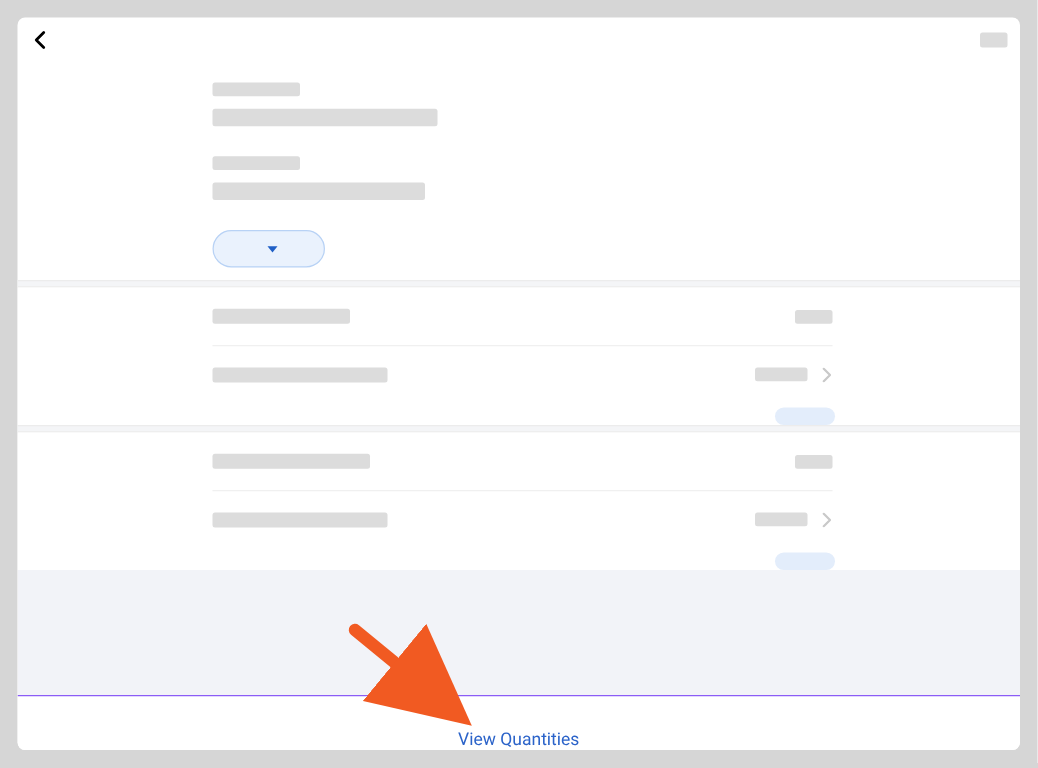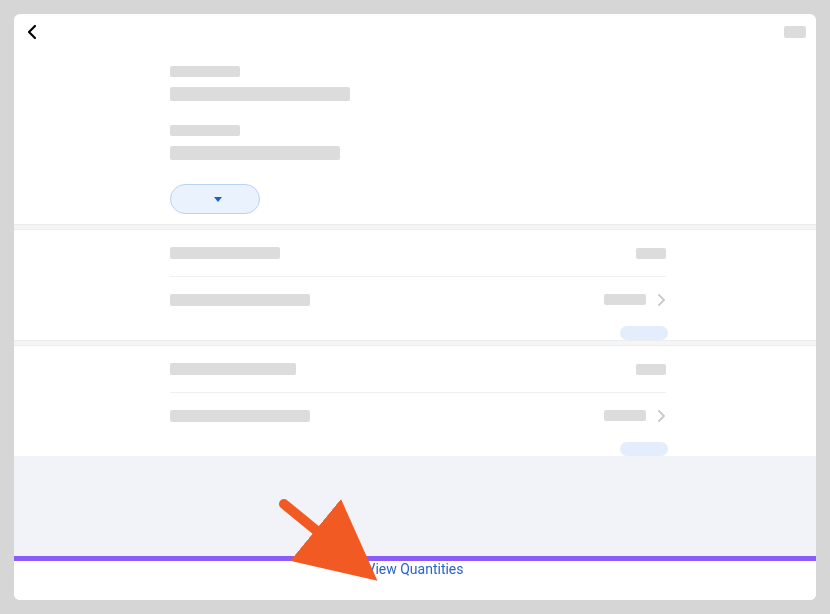--- a/index.html
+++ b/index.html
@@ -105,23 +105,23 @@
 
   
   .blank-band {
     flex: 1;
     background: #f2f3f8;
   }
   .footer-bar {
     height: 44px;
     background: #fff;
     display: flex;
-    align-items: flex-start;
+    align-items: flex-end;
     justify-content: center;
-    border-top: 5px solid #8b5cf6;
+    border-top: 1px solid #8b5cf6;
   }
   .footer-link {
     color: #2b63c9;
     font-size: 14px;
     cursor: pointer;
   }
 
   
   .anno-arrow {
     position: absolute;

